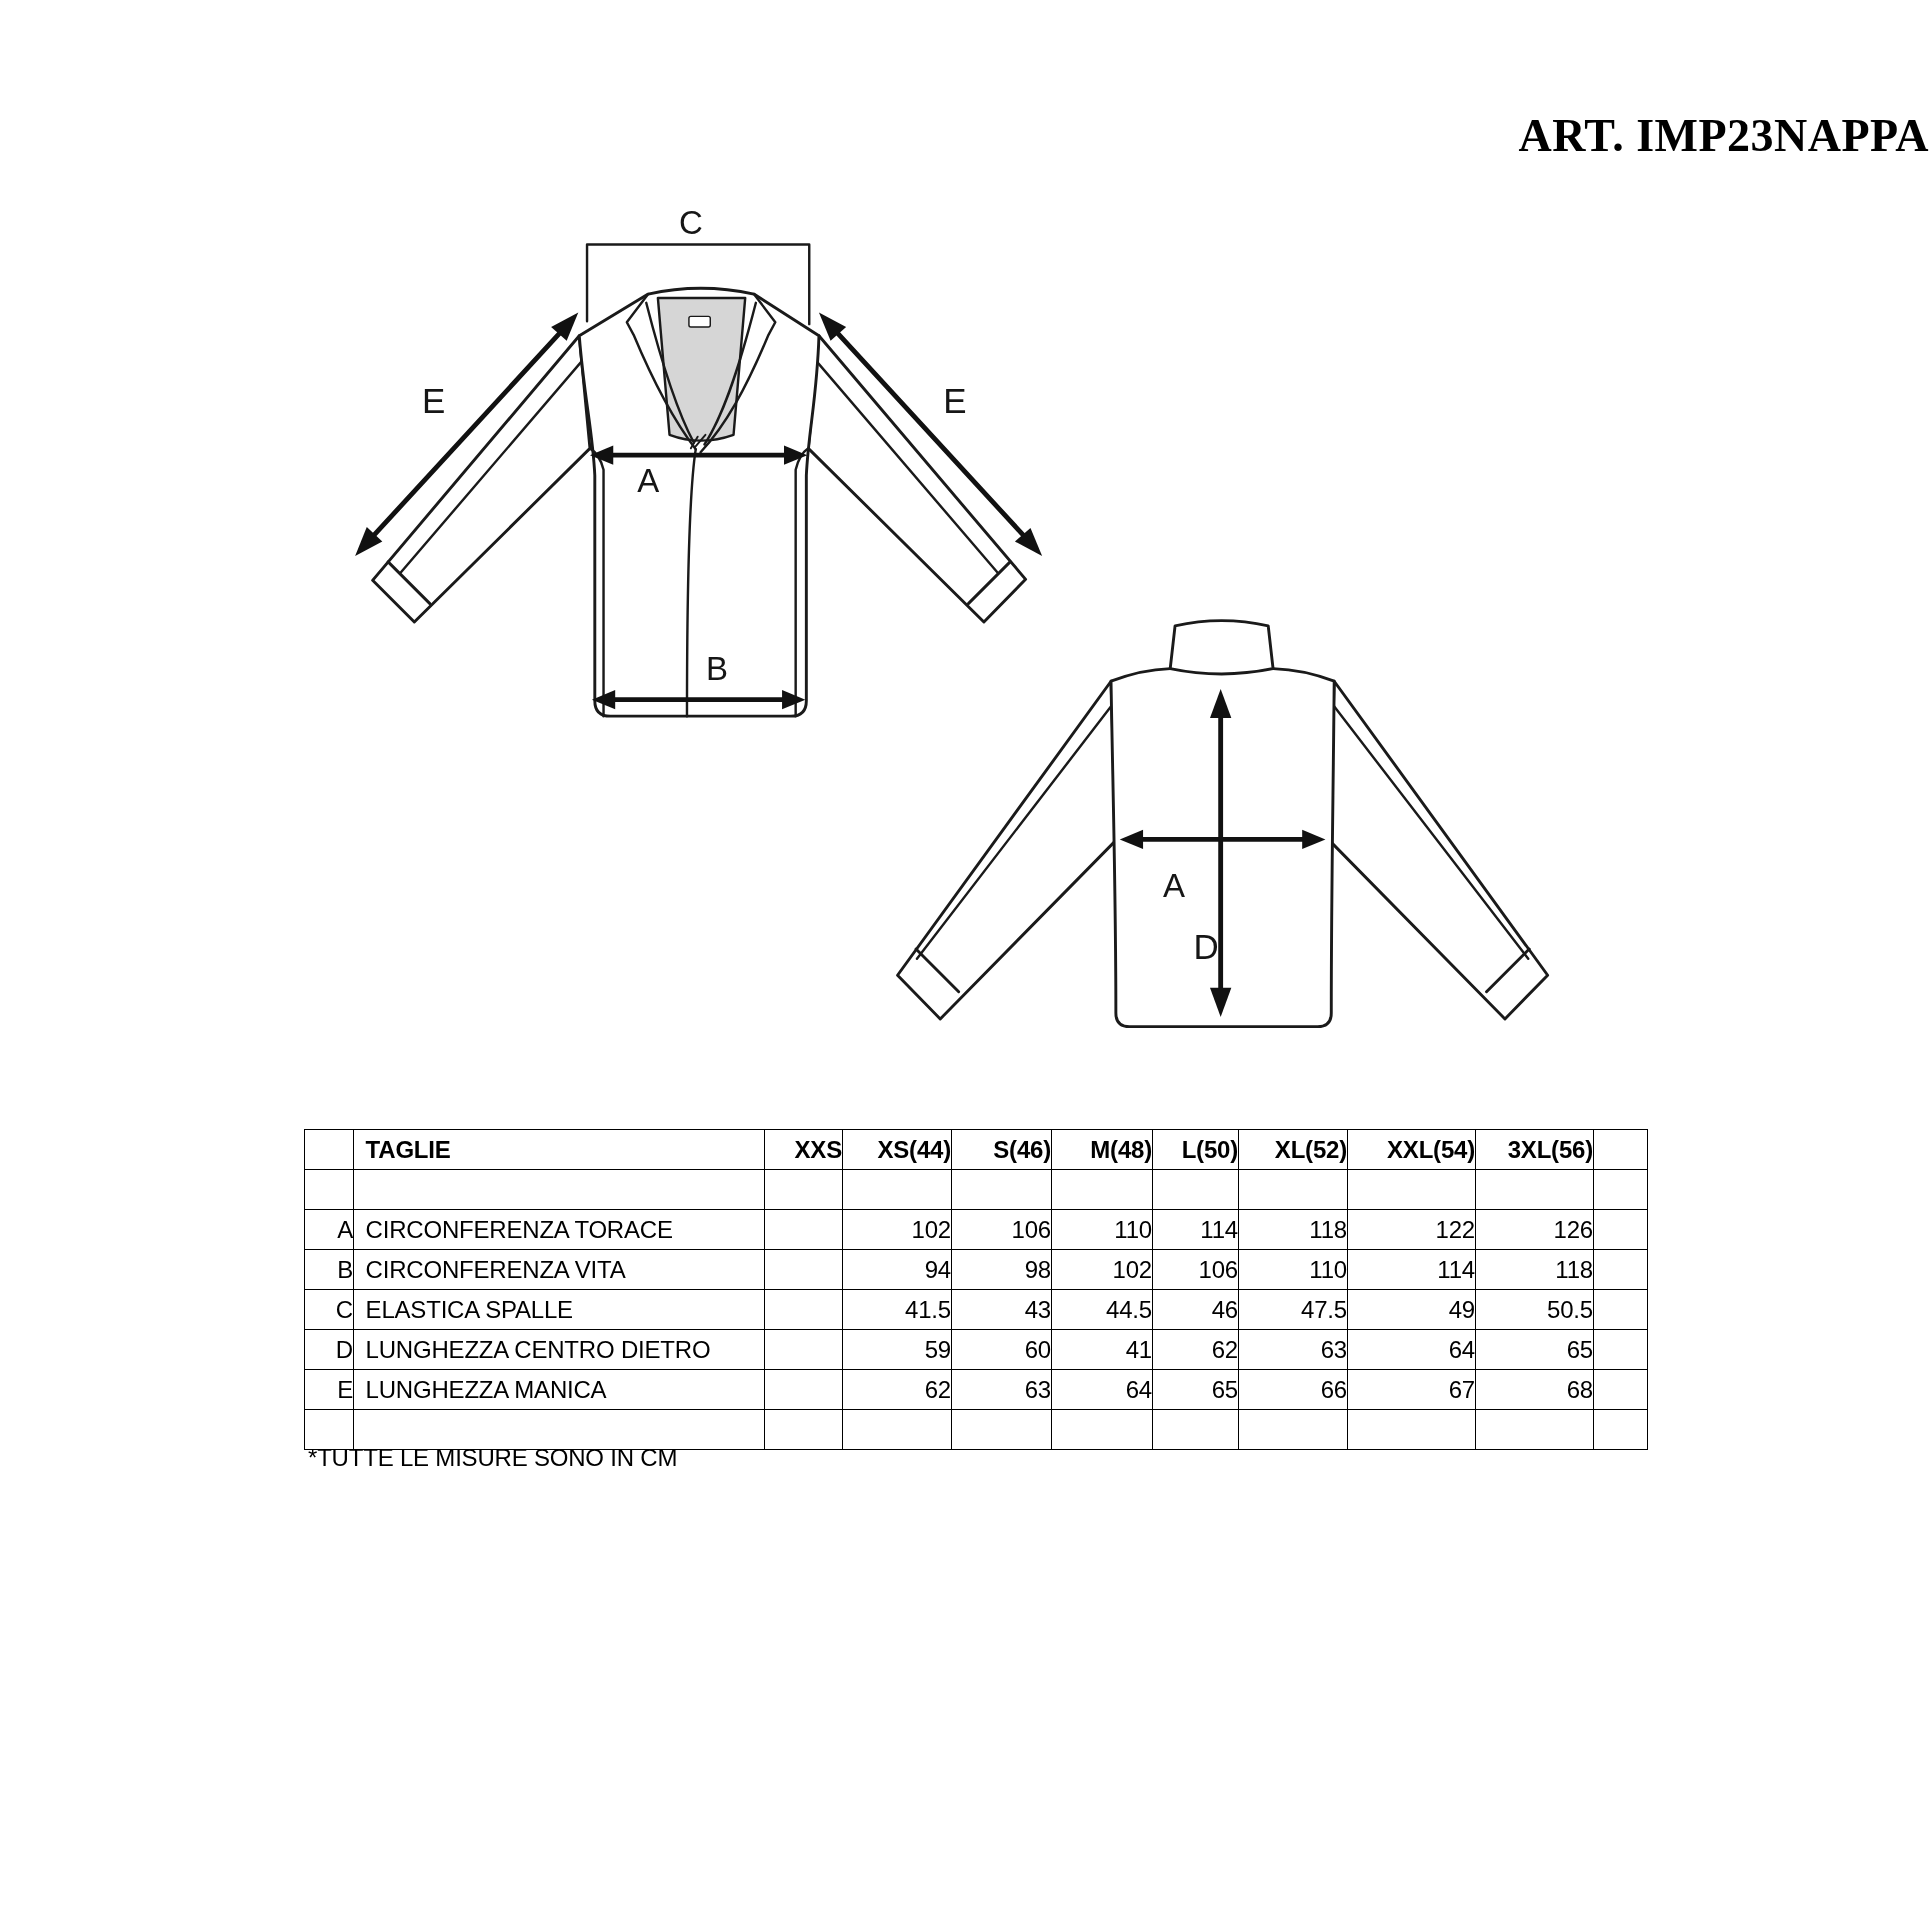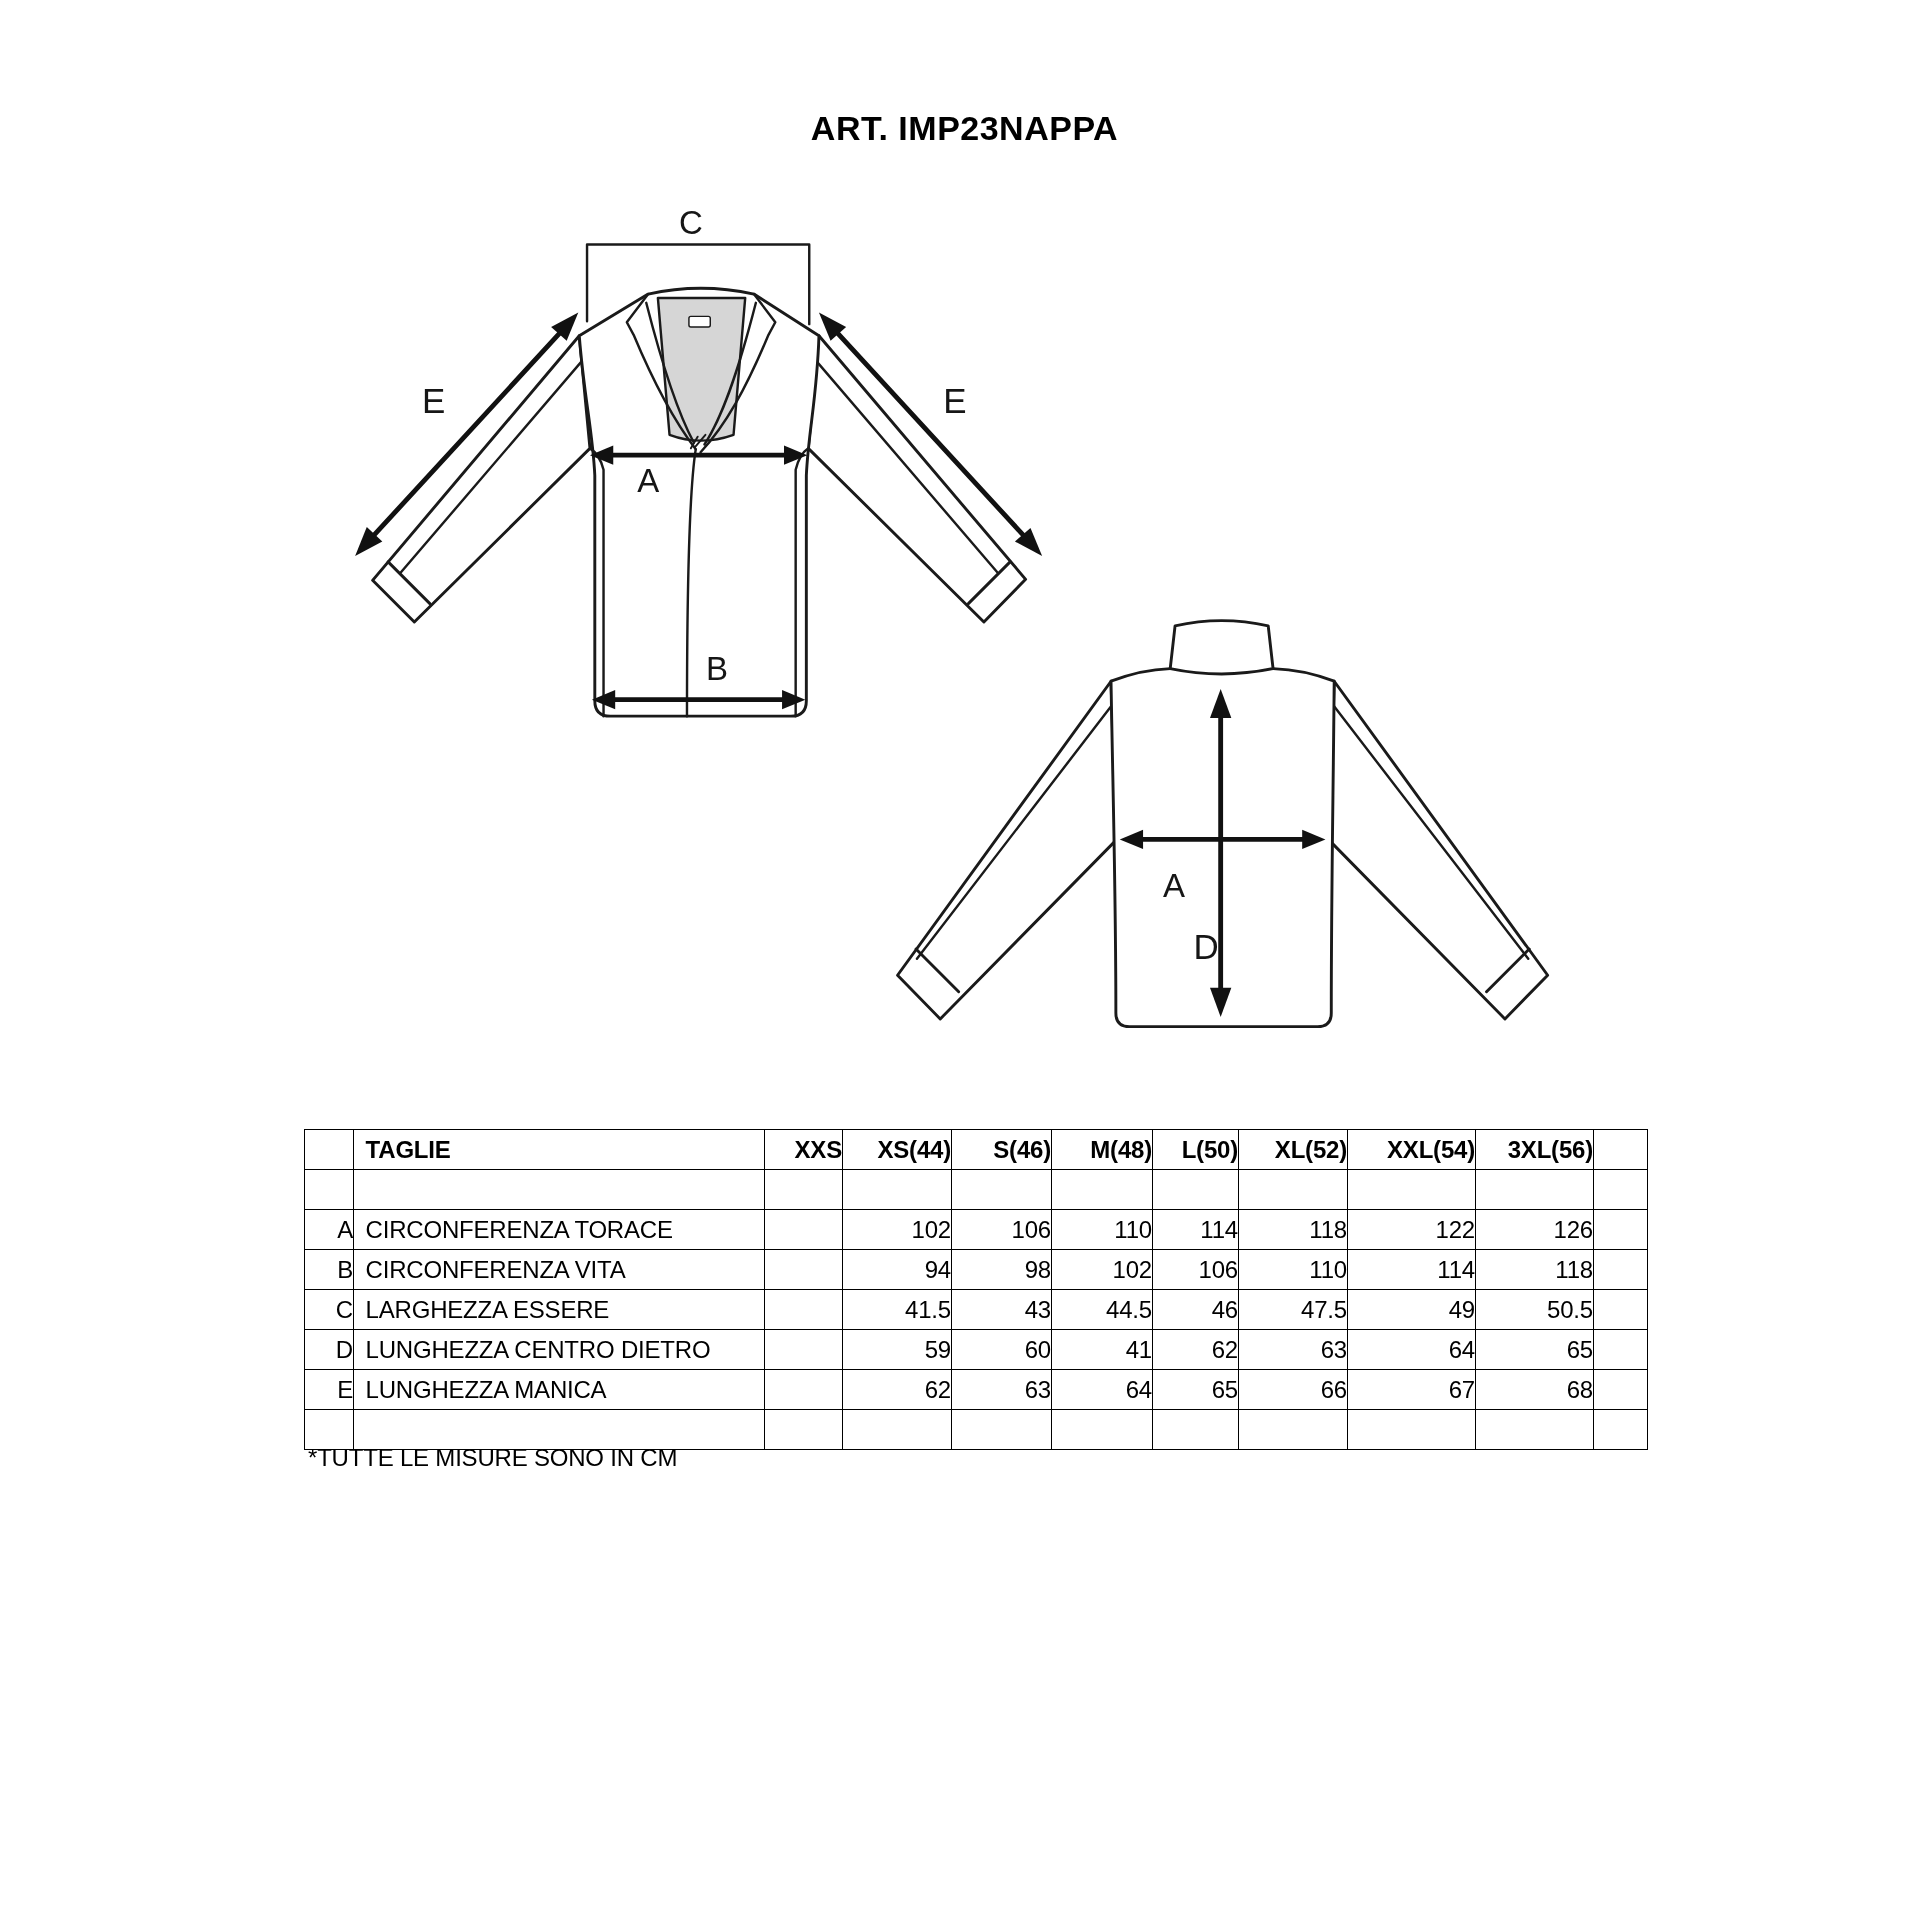--- a/index.html
+++ b/index.html
@@ -2,21 +2,21 @@
 <html><head>
 <meta charset="utf-8">
 <style>
   html,body { margin:0; padding:0; background:#ffffff; }
   #page {
     position:relative; width:1929px; height:1929px; background:#ffffff;
     font-family:"Liberation Sans", sans-serif; color:#000; overflow:hidden;
   }
   #title {
     position:absolute; left:0; top:109px; width:1929px;
-    text-align:center; font-size:34px; font-weight:bold; letter-spacing:0.5px;
+    text-align:right; font-size:46px; font-weight:bold; letter-spacing:0.5px;font-family:Liberation Serif, serif;
   }
   #diagram { position:absolute; left:0; top:0; }
   svg text { font-family:"Liberation Sans", sans-serif; fill:#161616; }
 
   #size-table {
     position:absolute; left:304px; top:1129px; width:1343px;
     border-collapse:collapse; table-layout:fixed;
     font-size:24px; color:#000;
   }
   #size-table td {
@@ -214,21 +214,21 @@
           <td class="ctr">98</td>
           <td class="ctr">102</td>
           <td class="ctr">106</td>
           <td class="ctr">110</td>
           <td class="ctr">114</td>
           <td class="ctr">118</td>
           <td></td>
         </tr>
         <tr>
           <td class="ctr">C</td>
-          <td class="lbl">LARGHEZZA ESSERE</td>
+          <td class="lbl">ELASTICA SPALLE</td>
           <td class="ctr"></td>
           <td class="ctr">41.5</td>
           <td class="ctr">43</td>
           <td class="ctr">44.5</td>
           <td class="ctr">46</td>
           <td class="ctr">47.5</td>
           <td class="ctr">49</td>
           <td class="ctr">50.5</td>
           <td></td>
         </tr>

